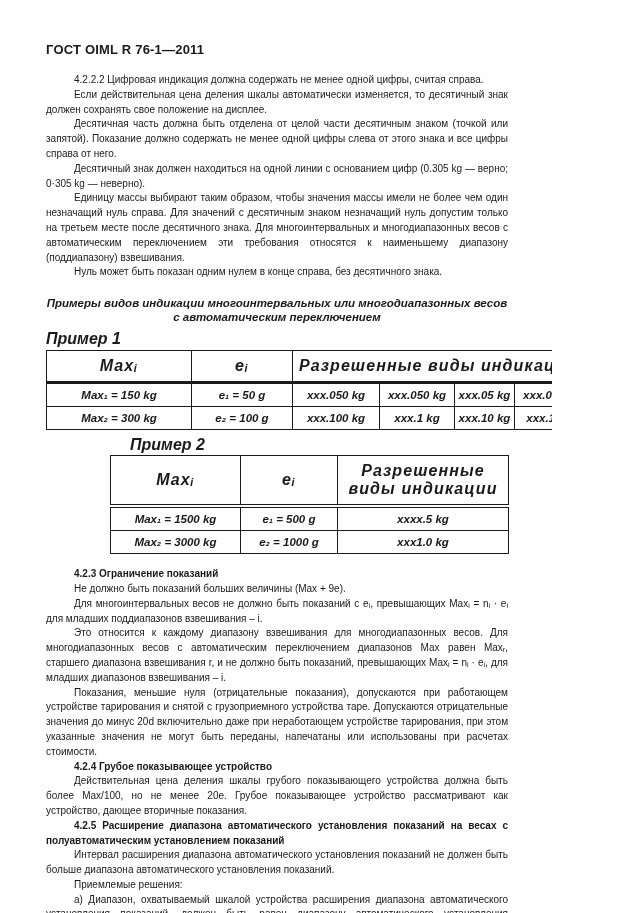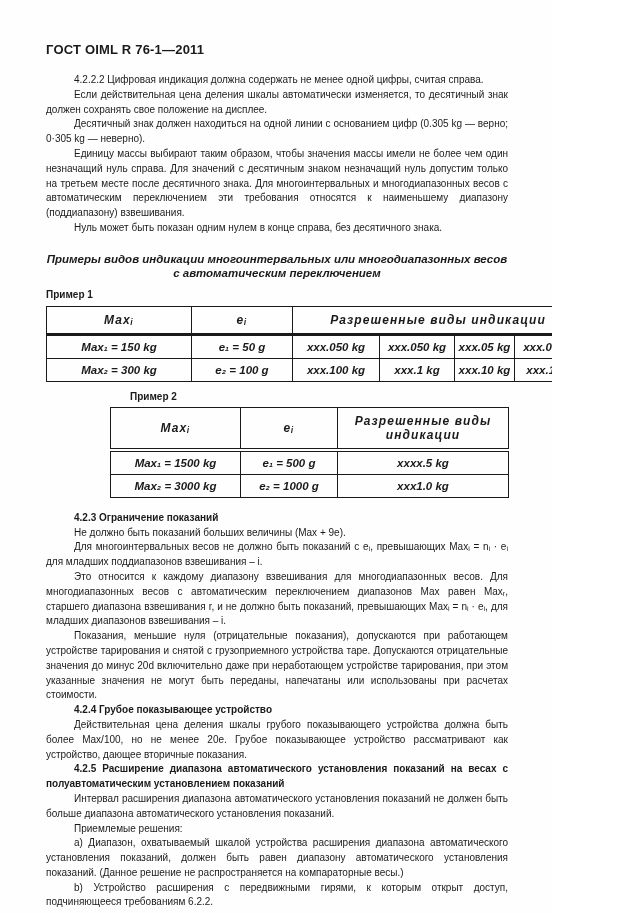--- a/index.html
+++ b/index.html
@@ -31,41 +31,42 @@
   .caption {
     margin-top: 16px;
     text-align: center;
     font-weight: 700;
     font-style: italic;
     font-size: 11.5px;
     line-height: 14px;
   }
   .example-label {
     font-weight: 700;
-    font-size: 10px;
+    font-style: italic;
+    font-size: 16px;
     line-height: 12px;
     margin-top: 9px;
   }
   .example-label.indented { margin-left: 84px; }
   table {
     border-collapse: collapse;
     table-layout: fixed;
   }
   .t1 { width: 537px; margin-top: 5px; }
   .t2 { width: 398px; margin-left: 64px; margin-top: 4px; }
   th, td {
     border: 1px solid #1a1a1a;
     font-weight: 700;
     font-style: italic;
     text-align: center;
     vertical-align: middle;
     overflow: hidden;
   }
   th {
-    font-size: 12px;
+    font-size: 16px;
     letter-spacing: 1.1px;
     padding: 6px 2px;
     margin-left: 35px;
   }
   td {
     font-size: 11.5px;
     padding: 4px 2px;
     height: 14px;
   }
   .t1 thead th { border-bottom: 3px solid #1a1a1a; }
@@ -74,20 +75,21 @@
 </style>
 </head>
 <body>
 
 <div class="page">
 
   <div class="doc-header">ГОСТ OIML R 76-1—2011</div>
 
   <p class="para">4.2.2.2 Цифровая индикация должна содержать не менее одной цифры, считая справа.</p>
   <p class="para">Если действительная цена деления шкалы автоматически изменяется, то десятичный знак должен сохранять свое положение на дисплее.</p>
+  <p class="para">Десятичная часть должна быть отделена от целой части десятичным знаком (точкой или запятой). Показание должно содержать не менее одной цифры слева от этого знака и все цифры справа от него.</p>
   <p class="para">Десятичный знак должен находиться на одной линии с основанием цифр  (0.305 kg — верно; 0·305 kg — неверно).</p>
   <p class="para">Единицу массы выбирают таким образом, чтобы значения массы имели не более чем один незначащий нуль справа. Для значений с десятичным знаком незначащий нуль допустим только на третьем месте после десятичного знака. Для многоинтервальных и многодиапазонных весов с автоматическим переключением эти требования относятся к наименьшему диапазону (поддиапазону)  взвешивания.</p>
   <p class="para">Нуль может быть показан одним нулем в конце справа, без десятичного знака.</p>
 
   <div class="caption">
     <div>Примеры видов индикации многоинтервальных или многодиапазонных весов</div>
     <div>с автоматическим переключением</div>
   </div>
 
   <div class="example-label">Пример 1</div>

